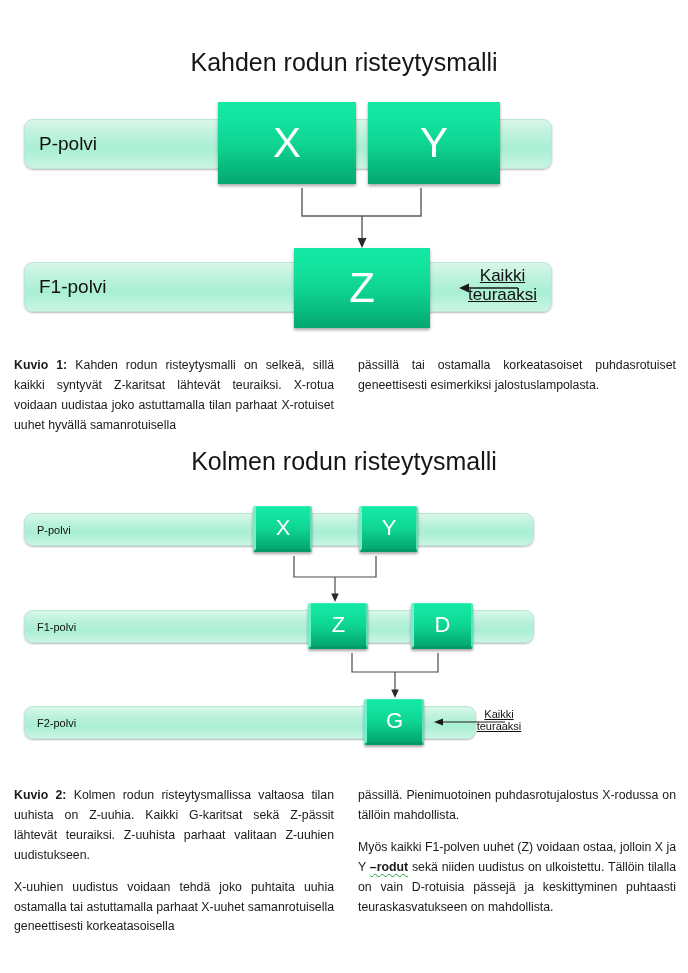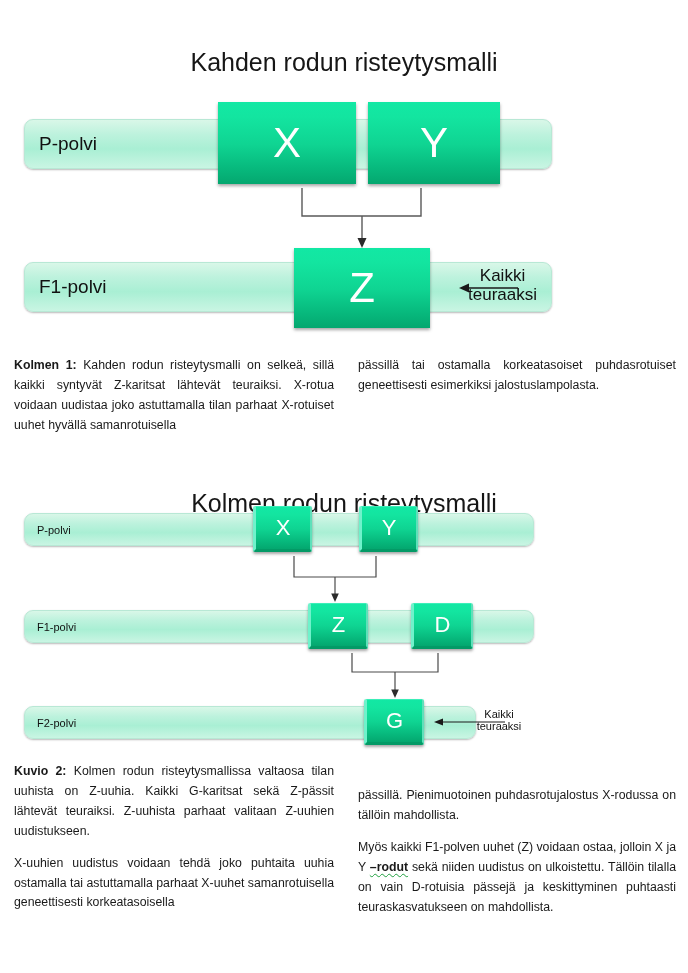--- a/index.html
+++ b/index.html
@@ -20,21 +20,21 @@
     position: absolute;
     width: 100%;
     text-align: center;
     font-family: "Liberation Sans", sans-serif;
     font-size: 25px;
     font-weight: 400;
     color: #161616;
     letter-spacing: 0px;
   }
   #title-1 { top: 24px; margin-top: 24px; }
-  #title-2 { top: 447px; margin-top: 42px; }
+  #title-2 { top: 447px; }
 
   
   .diagram { position: absolute; left: 0; top: 0; width: 688px; }
   #diagram-1 { height: 340px; }
   #diagram-2 { height: 300px; }
 
   
   .gen-bar {
     position: absolute;
     border-radius: 9px;
@@ -83,20 +83,21 @@
 
   
   .conn { position: absolute; left: 0; top: 0; overflow: visible; }
 
   
   .teuras {
     position: absolute;
     text-align: center;
     line-height: 1.12;
     color: #111;
+    text-decoration: underline;
   }
   .d1 .teuras { font-size: 17px; }
   .d2 .teuras { font-size: 11px; }
 
   
   .caption {
     position: absolute;
     font-family: "Liberation Sans", sans-serif;
     font-size: 12.3px;
     line-height: 1.62;
@@ -106,21 +107,21 @@
     hyphens: manual;
   }
   .caption p { margin: 0 0 12px 0; }
   .caption p:last-child { margin-bottom: 0; }
   .caption b { font-weight: bold; }
   .col-left  { left: 14px;  width: 320px; }
   .col-right { left: 358px; width: 318px; }
 
   #cap1-left  { top: 356px; }
   #cap1-right { top: 356px; }
-  #cap2-left  { top: 762px; }
+  #cap2-left  { top: 786px; }
   #cap2-right { top: 786px; }
 
   .spellerr {
     text-decoration: underline;
     text-decoration-style: wavy;
     text-decoration-color: #1f9f3f;
     text-decoration-thickness: 1px;
     text-underline-offset: 2px;
     font-weight: bold;
   }
@@ -166,21 +167,21 @@
     </g>
     <path d="M459,288 L469,283.5 L469,292.5 Z" fill="#1a1a1a"></path>
   </svg>
   <div class="teuras" style="left:455px; top:266px; width:95px;">
     <div>Kaikki</div>
     <div>teuraaksi</div>
   </div>
 </div>
 
 <div class="caption col-left" id="cap1-left">
-  <p><b>Kolmen 1:</b><span> Kahden rodun risteytysmalli on selkeä, sillä kaikki syntyvät Z-karitsat lähtevät teuraiksi. X-rotua voidaan uudistaa joko astuttamalla tilan parhaat X-rotuiset uuhet hyvällä samanrotuisella</span></p>
+  <p><b>Kuvio 1:</b><span> Kahden rodun risteytysmalli on selkeä, sillä kaikki syntyvät Z-karitsat lähtevät teuraiksi. X-rotua voidaan uudistaa joko astuttamalla tilan parhaat X-rotuiset uuhet hyvällä samanrotuisella</span></p>
 </div>
 <div class="caption col-right" id="cap1-right">
   <p><span>pässillä tai ostamalla korkeatasoiset puhdasrotuiset geneettisesti esimerkiksi jalostuslampolasta.</span></p>
 </div>
 
 <div class="fig-title" id="title-2">Kolmen rodun risteytysmalli</div>
 
 <div class="diagram d2" id="diagram-2" style="top:0;">
 
   <div class="gen-bar" style="left:24px; top:513px; width:510px;">

